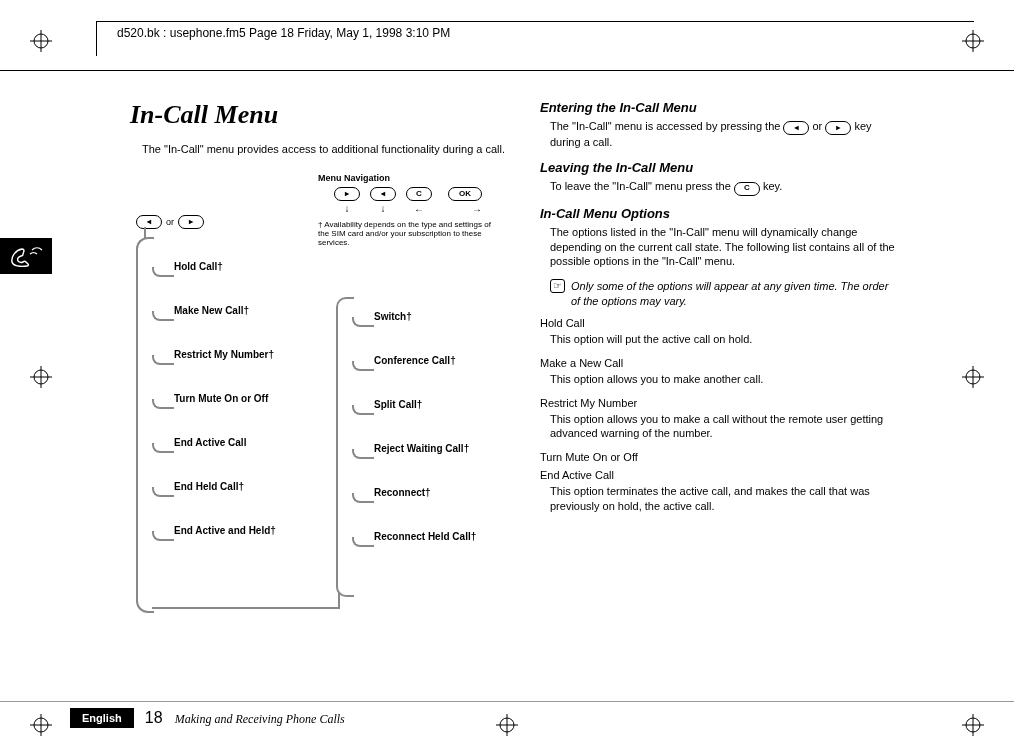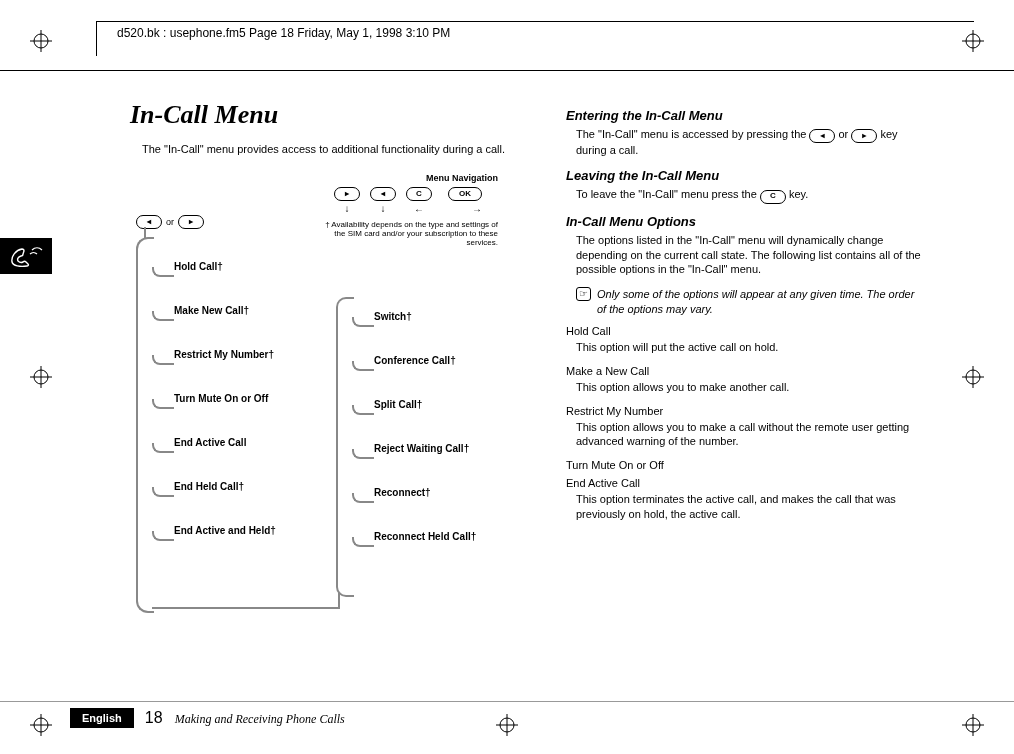--- a/index.html
+++ b/index.html
@@ -38,35 +38,34 @@
     left: 0;
     width: 1014px;
     border-top: 1px solid #000;
   }
   .content {
     position: absolute;
     top: 100px;
     left: 130px;
     width: 810px;
     display: flex;
-    gap: 46px;
+    gap: 20px;
   }
   h1.title {
     font-family: "Times New Roman", Times, serif;
     font-style: italic;
     font-weight: bold;
     font-size: 26px;
     margin: 0 0 12px 0;
   }
   .leftcol {
     width: 390px;
   }
   .rightcol {
     width: 360px;
-    margin-top: 8px;
   }
   .intro {
     font-size: 11px;
     line-height: 1.35;
     margin: 0 0 16px 12px;
   }
   .iconbox {
     position: absolute;
     left: 0;
     top: 238px;
@@ -105,21 +104,21 @@
     font-size: 8px;
     font-weight: bold;
     padding: 0 3px;
     background: #fff;
   }
   .navblock {
     position: absolute;
     top: 0px;
     left: 188px;
     width: 180px;
-    text-align: right;
+    text-align: left;
     font-size: 9px;
   }
   .navblock .label {
     font-weight: bold;
     margin-bottom: 4px;
   }
   .navgrid {
     display: flex;
     justify-content: center;
     gap: 10px;

